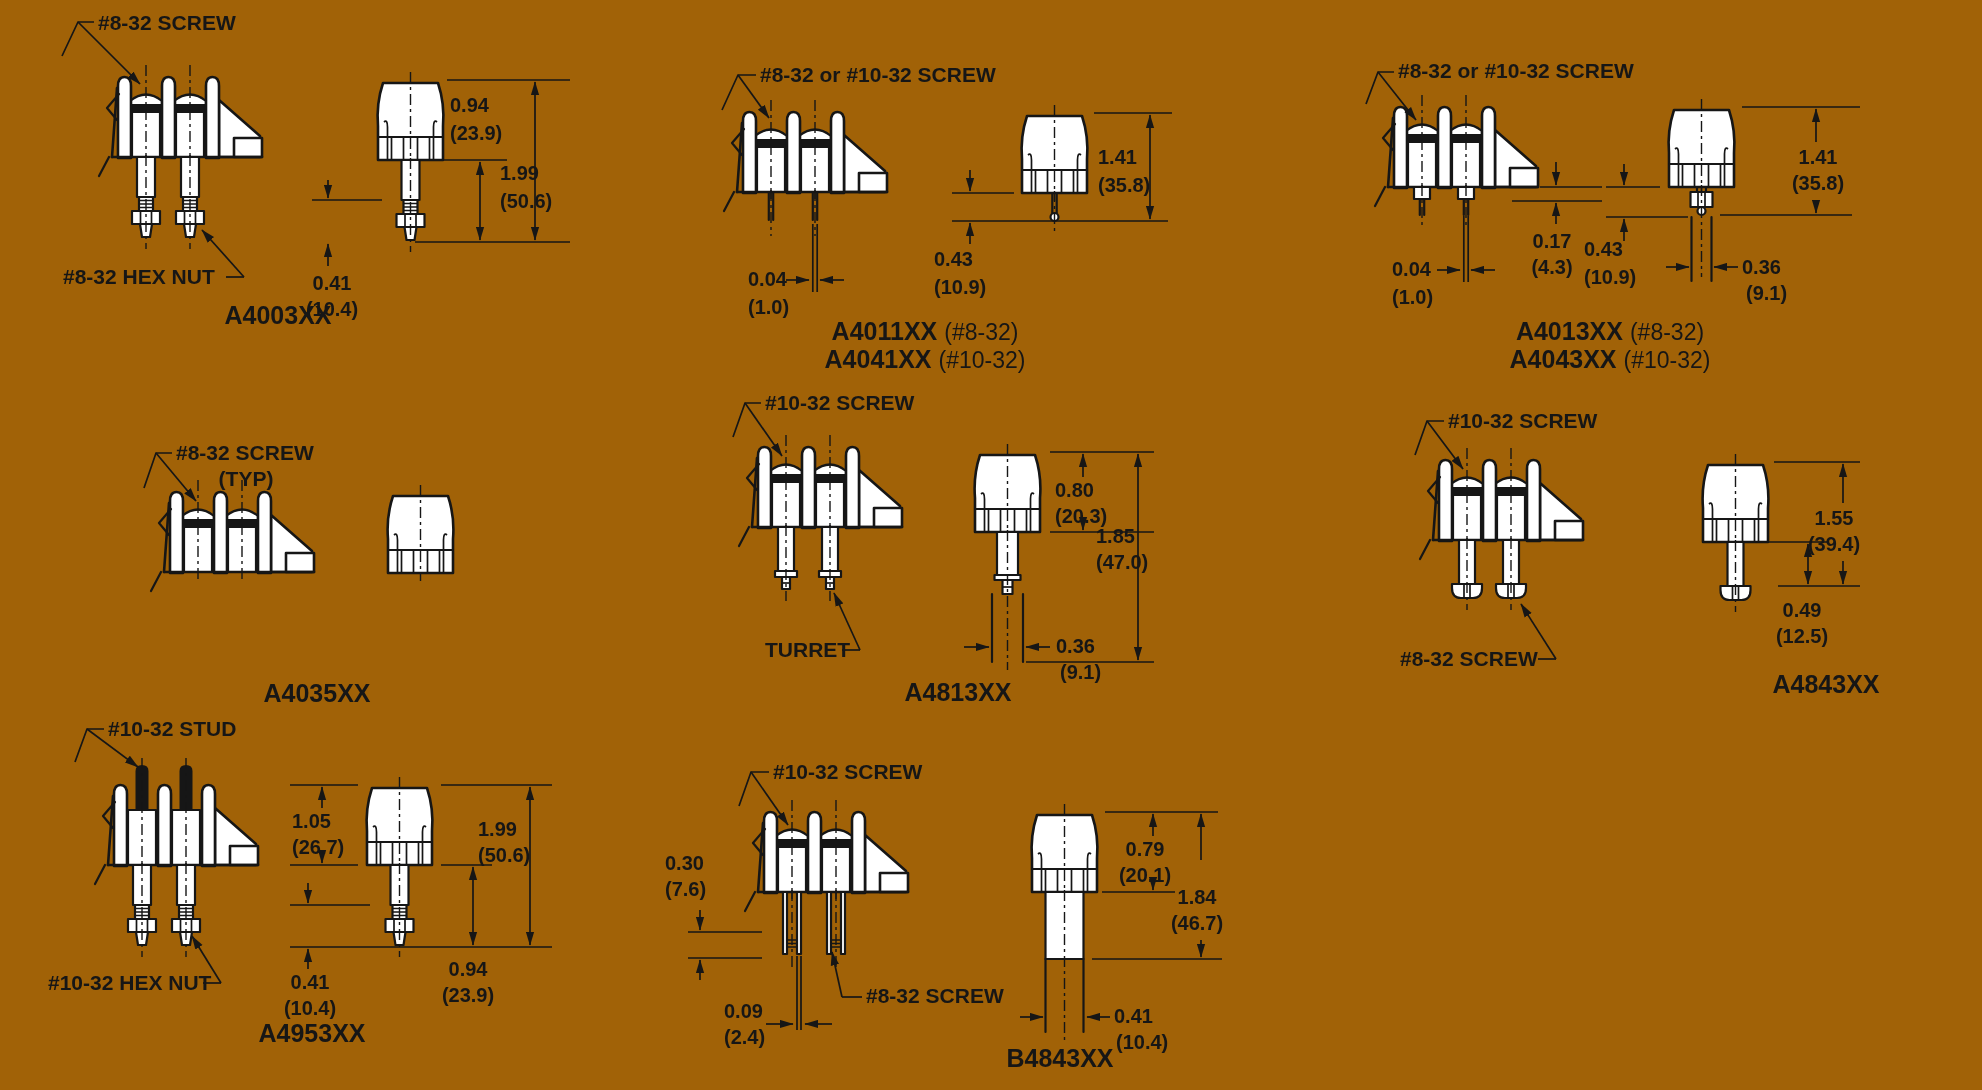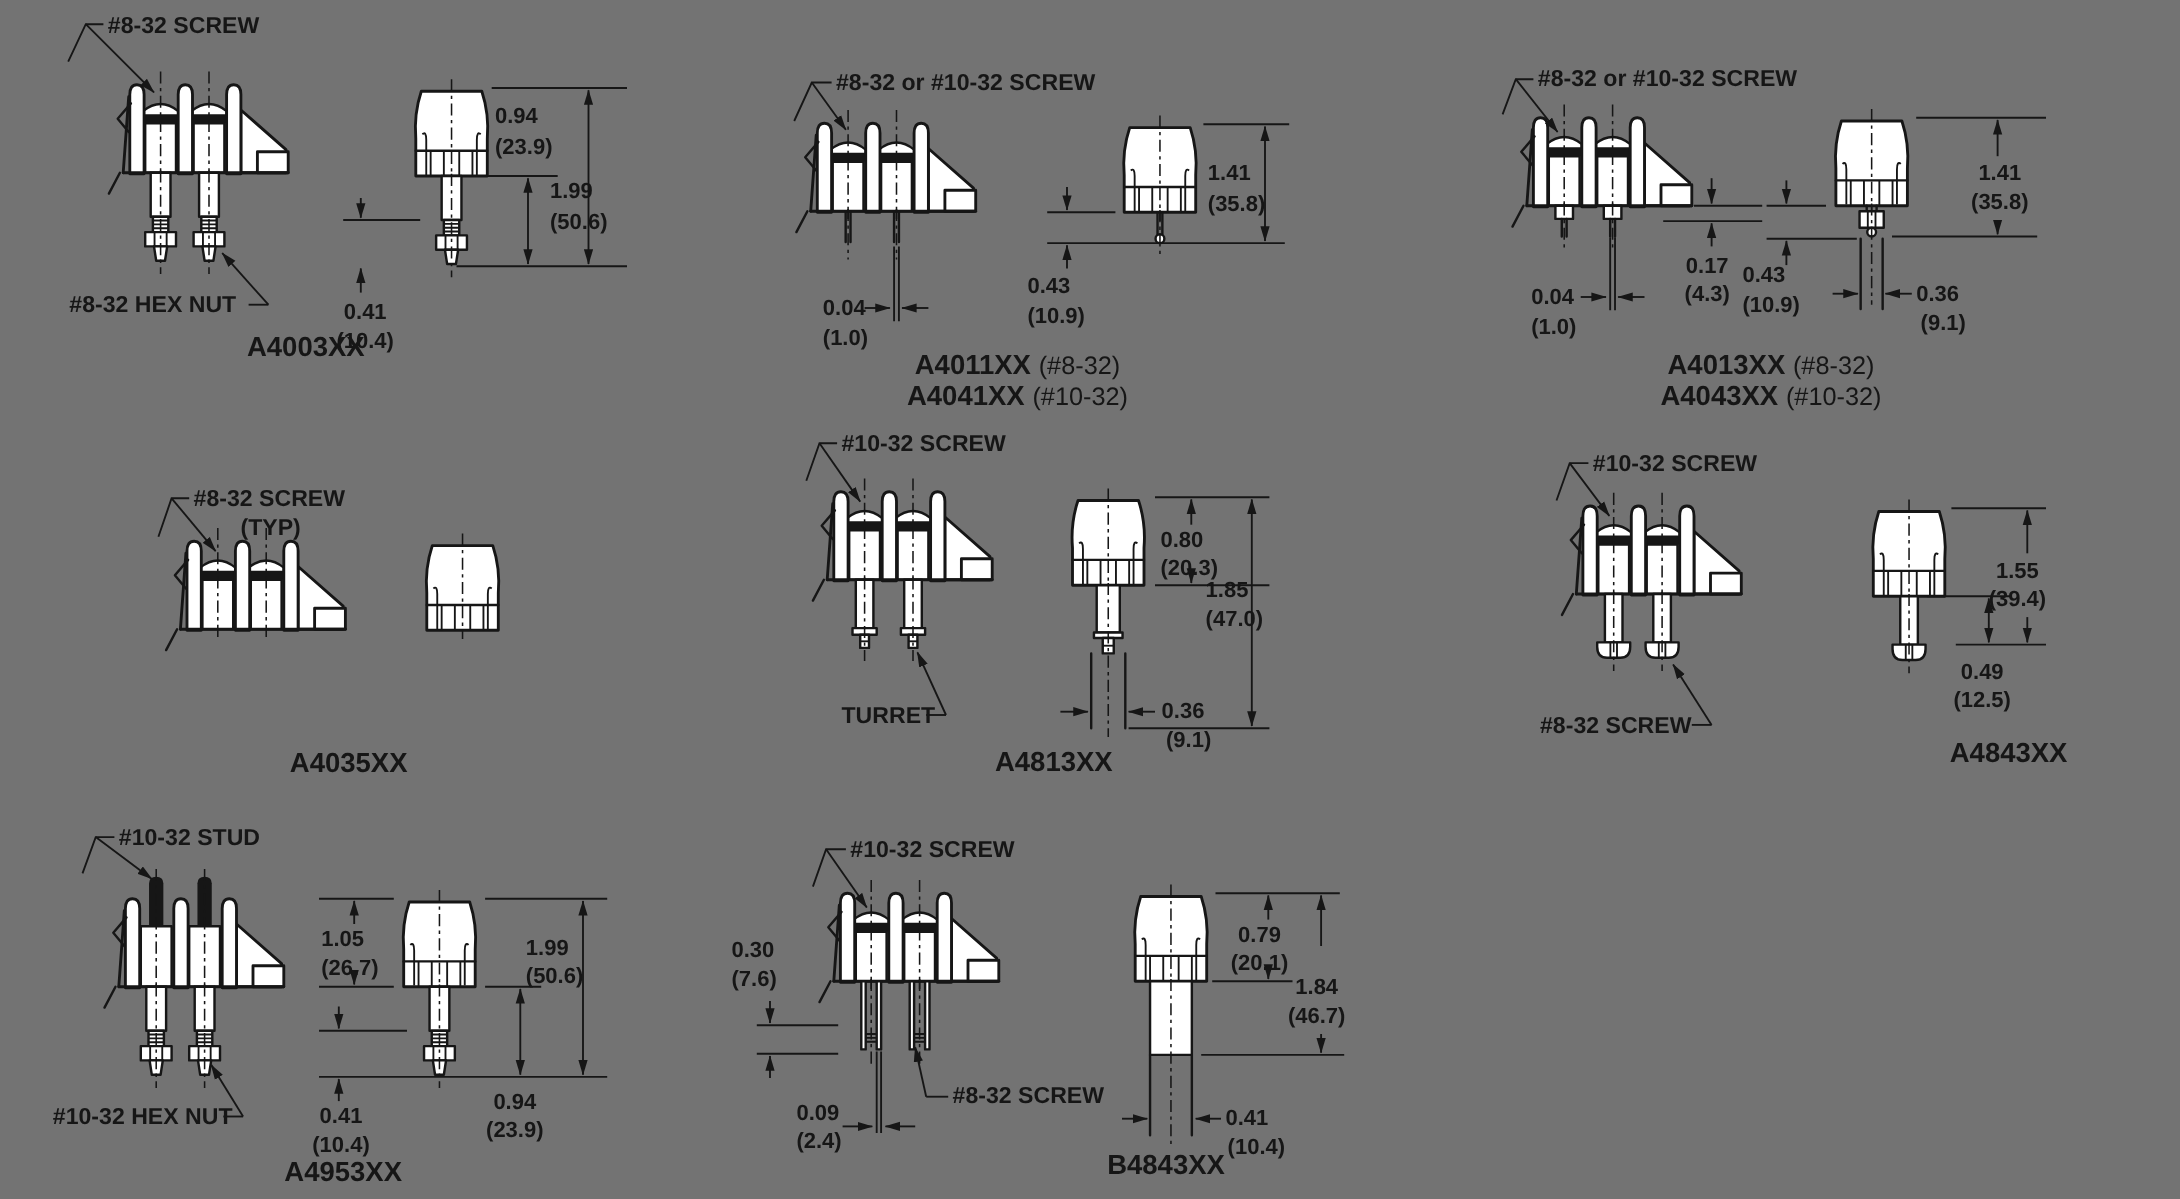--- a/index.html
+++ b/index.html
@@ -1,16 +1,16 @@
 <!DOCTYPE html>
 <html><head>
 <meta charset="utf-8">
 <style>
   html,body{margin:0;padding:0;background:#fff;font-family:"Liberation Sans",sans-serif;}
-  .canvas{position:relative;width:1982px;height:1090px;background:#737373;overflow:hidden;}
+  .canvas{position:relative;width:1982px;height:1090px;background:#a16207;overflow:hidden;}
   .fig{position:absolute;}
   svg{overflow:visible;display:block;}
   .ol{stroke:#161616;stroke-width:2.6;fill:none;stroke-linejoin:round;stroke-linecap:round;}
   .ol2{stroke:#161616;stroke-width:2.2;fill:none;stroke-linejoin:round;stroke-linecap:round;}
   .thin{stroke:#161616;stroke-width:1.7;fill:none;}
   .cl{stroke:#161616;stroke-width:1.4;fill:none;stroke-dasharray:11 4 3 4;}
   .wh{fill:#ffffff;}
   .bk{fill:#161616;stroke:none;}
   text{fill:#161616;}
   .dim{font-size:20px;font-weight:bold;}
@@ -343,21 +343,21 @@
         <path class="thin" d="M418,149 V189" marker-start="url(#ah)" marker-end="url(#ah)"></path>
       </g>
       <text class="dim" x="444" y="130" text-anchor="middle">1.55</text>
       <text class="dim" x="444" y="156" text-anchor="middle">(39.4)</text>
       <text class="dim" x="412" y="222" text-anchor="middle">0.49</text>
       <text class="dim" x="412" y="248" text-anchor="middle">(12.5)</text>
       <text class="part" x="436" y="298" text-anchor="middle">A4843XX</text>
     </svg>
   </div>
 
-  <div class="fig" style="left:40px;top:740px;width:540px;height:350px">
+  <div class="fig" style="left:40px;top:708px;width:540px;height:350px">
     <svg viewBox="0 0 540 350" width="540" height="350">
       <g>
         <g transform="translate(66,72)">
           <path class="ol wh" d="M109,28 L150,64 L150,85 L109,85 Z"></path>
           <rect class="ol wh" x="124" y="66" width="28" height="19"></rect>
           <path class="bk" d="M29.5,36 L29.5,-9 Q29.5,-15 36,-15 Q42.5,-15 42.5,-9 L42.5,36 Z"></path>
           <path class="bk" d="M73.5,36 L73.5,-9 Q73.5,-15 80,-15 Q86.5,-15 86.5,-9 L86.5,36 Z"></path>
           <rect class="ol2 wh" x="22" y="30" width="28" height="55"></rect>
           <rect class="ol2 wh" x="66" y="30" width="28" height="55"></rect>
           <path class="ol wh" d="M8,86 L8,14 Q8,5 14.5,5 Q21,5 21,14 L21,86 Z"></path>

